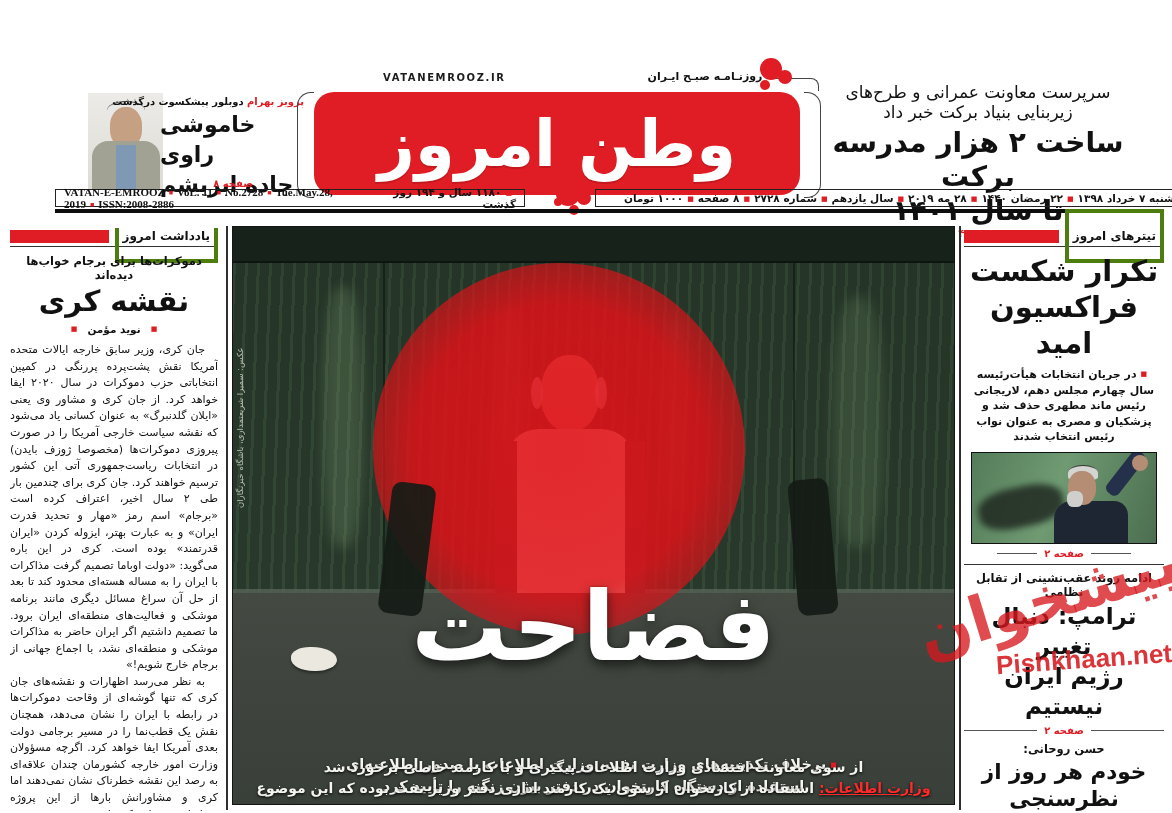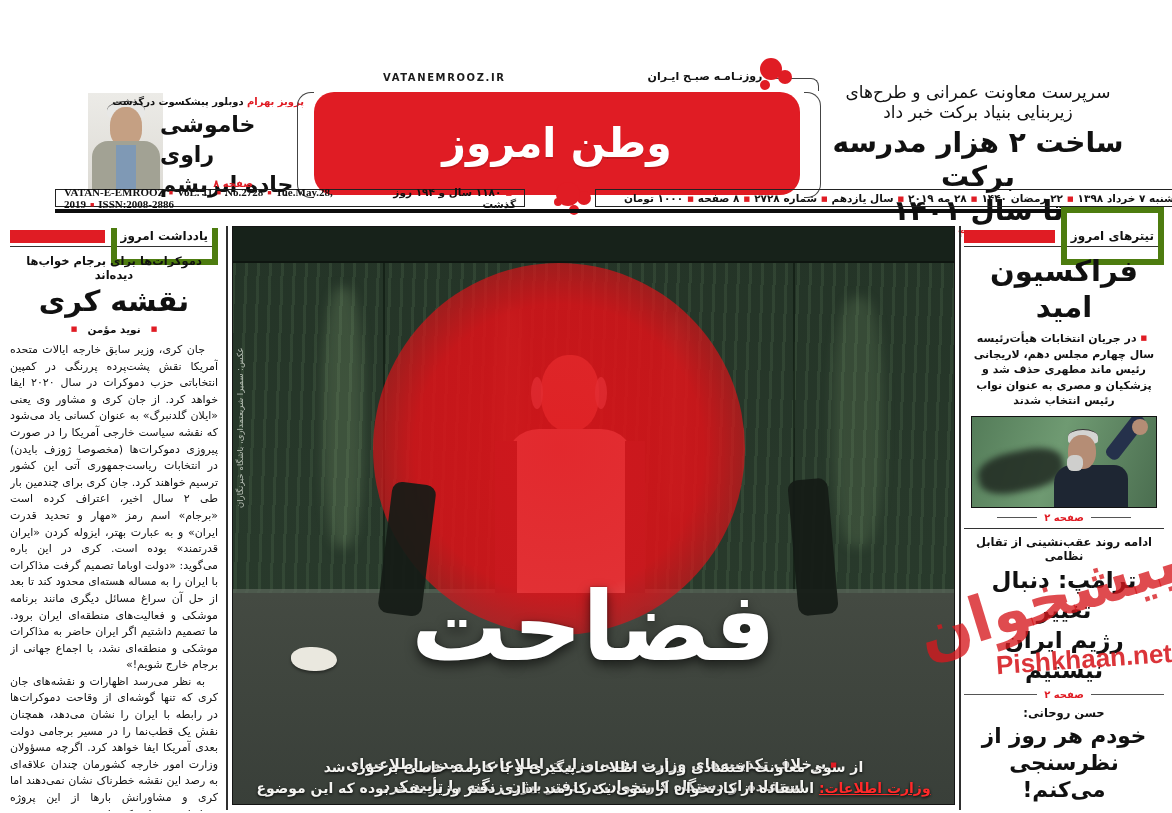--- a/index.html
+++ b/index.html
@@ -20,21 +20,21 @@
   .portrait .hair{position:absolute;left:19px;top:8px;width:38px;height:18px;background:#e8e8e6;border-radius:50% 50% 30% 30%;}
   .portrait .suit{position:absolute;left:4px;top:48px;width:68px;height:50px;background:#a2a294;border-radius:16px 16px 0 0;}
   .portrait .shirt{position:absolute;left:28px;top:52px;width:20px;height:45px;background:#7f99b5;}
   .obit-kicker{left:168px;top:96px;width:136px;font-size:10px;font-weight:bold;text-align:left;white-space:nowrap;}
   .obit-head{left:160px;top:110px;width:146px;font-size:22px;line-height:30px;font-weight:bold;text-align:left;}
   .obit-page{left:160px;top:178px;width:146px;font-size:10px;font-weight:bold;text-align:center;color:var(--red);}
   .bracket{width:16px;height:104px;top:92px;}
   .bracket.l{left:297px;border-left:1.5px solid #444;border-top:1.5px solid #444;border-bottom:1.5px solid #444;border-radius:14px 0 0 14px;}
   .bracket.r{left:804px;border-right:1.5px solid #444;border-top:1.5px solid #444;border-bottom:1.5px solid #444;border-radius:0 14px 14px 0;}
   .logo-box{left:314px;top:92px;width:486px;height:103px;background:var(--red);border-radius:20px;display:flex;align-items:center;justify-content:center;}
-  .logo-box span{color:#fff;font-size:41px;font-weight:bold;line-height:1;letter-spacing:-2px;text-shadow:0 2px 0 rgba(0,0,0,0.12);}
+  .logo-box span{color:#fff;font-size:64px;font-weight:bold;line-height:1;letter-spacing:-2px;text-shadow:0 2px 0 rgba(0,0,0,0.12);}
   .site-url{left:383px;top:72px;width:150px;font-size:10px;font-weight:bold;letter-spacing:1.6px;color:#1c1c1c;direction:ltr;text-align:left;}
   .tagline{left:640px;top:70px;width:130px;font-size:11px;font-weight:bold;text-align:center;}
   .tag-line-rule{left:770px;top:78px;width:48px;height:12px;border-top:1.2px solid #444;border-right:1.2px solid #444;border-radius:0 8px 0 0;}
   .orn{background:var(--red);border-radius:50%;}
   .orn1{left:760px;top:58px;width:22px;height:22px;box-shadow:14px 8px 0 -4px var(--red),-6px 16px 0 -6px var(--red);}
   .orn2{left:556px;top:182px;width:24px;height:24px;box-shadow:16px 4px 0 -5px var(--red),6px 16px 0 -7px var(--red),-10px 8px 0 -8px var(--red);}
   .barakat{left:828px;top:82px;width:300px;text-align:center;}
   .barakat .kick{font-size:17px;font-weight:normal;margin-bottom:4px;}
   .barakat .h1{font-size:28px;font-weight:bold;line-height:34px;}
   .pageref{display:flex;align-items:center;justify-content:center;gap:7px;color:var(--red);font-size:10px;font-weight:bold;}
@@ -42,21 +42,21 @@
   .pageref.grow .rl{flex:1;}
   .infobar{top:189px;height:18px;border:1px solid #222;box-sizing:border-box;display:flex;align-items:center;padding:0 8px;font-weight:bold;}
   .infobar.en{left:55px;width:470px;direction:ltr;justify-content:space-between;font-family:"Liberation Serif",serif;font-size:11px;}
   .infobar.fa{left:595px;width:625px;justify-content:center;font-size:10.5px;}
   .counter{direction:rtl;font-family:"DejaVu Sans",sans-serif;font-size:10.5px;}
   .thickrule{left:55px;top:209px;width:1065px;height:3.5px;background:#0d0d0d;}
   
   .vdiv{top:226px;width:1.5px;height:584px;background:#2f2f2f;}
   .colhead{display:flex;align-items:center;gap:6px;height:16px;margin-bottom:2px;}
   .colhead .bar{flex:1;height:13px;background:var(--red);}
-  .colhead .lbl{font-size:12px;font-weight:bold;white-space:nowrap;border:6px solid #4d7c0f;padding:16px 4px;line-height:14px;}
+  .colhead .lbl{font-size:12px;font-weight:bold;white-space:nowrap;border:4px solid #4d7c0f;padding:16px 4px;line-height:14px;}
   .hair{border-top:1px solid #333;}
   
   .leftcol{left:10px;top:228px;width:208px;height:583px;overflow:hidden;}
   .note-kicker{font-size:11.5px;font-weight:bold;text-align:center;margin:7px 0 2px;}
   .note-head{font-size:29px;font-weight:bold;text-align:center;margin:2px 0 5px;}
   .byline{display:flex;align-items:center;justify-content:center;gap:6px;font-size:10.5px;font-weight:bold;margin-bottom:7px;}
   .bodytxt{font-size:11px;line-height:16.6px;text-align:justify;}
   .bodytxt p{margin:0;text-indent:13px;}
   
   .photo{left:232px;top:226px;width:723px;height:579px;border:1.5px solid #141414;box-sizing:border-box;background:linear-gradient(180deg,#243427,#2b3d2e);overflow:hidden;}
@@ -212,20 +212,21 @@
   </div>
 
   <div class="abs rightcol">
     <div class="colhead">
       <span class="lbl">تیترهای امروز</span>
       <span class="bar"></span>
     </div>
     <div class="hair"></div>
 
     <div class="s1-head">
+      <div>تکرار شکست</div>
       <div>فراکسیون امید</div>
     </div>
     <div class="s1-sum"><span class="sq">■</span><span>در جریان انتخابات هیأت‌رئیسه سال چهارم مجلس دهم، لاریجانی رئیس ماند مطهری حذف شد و پزشکیان و مصری به عنوان نواب رئیس انتخاب شدند</span></div>
     <div class="tinyphoto p1">
       <div class="shadow"></div>
       <div class="arm"></div>
       <div class="hand"></div>
       <div class="suit"></div>
       <div class="hair"></div>
       <div class="head"></div>

